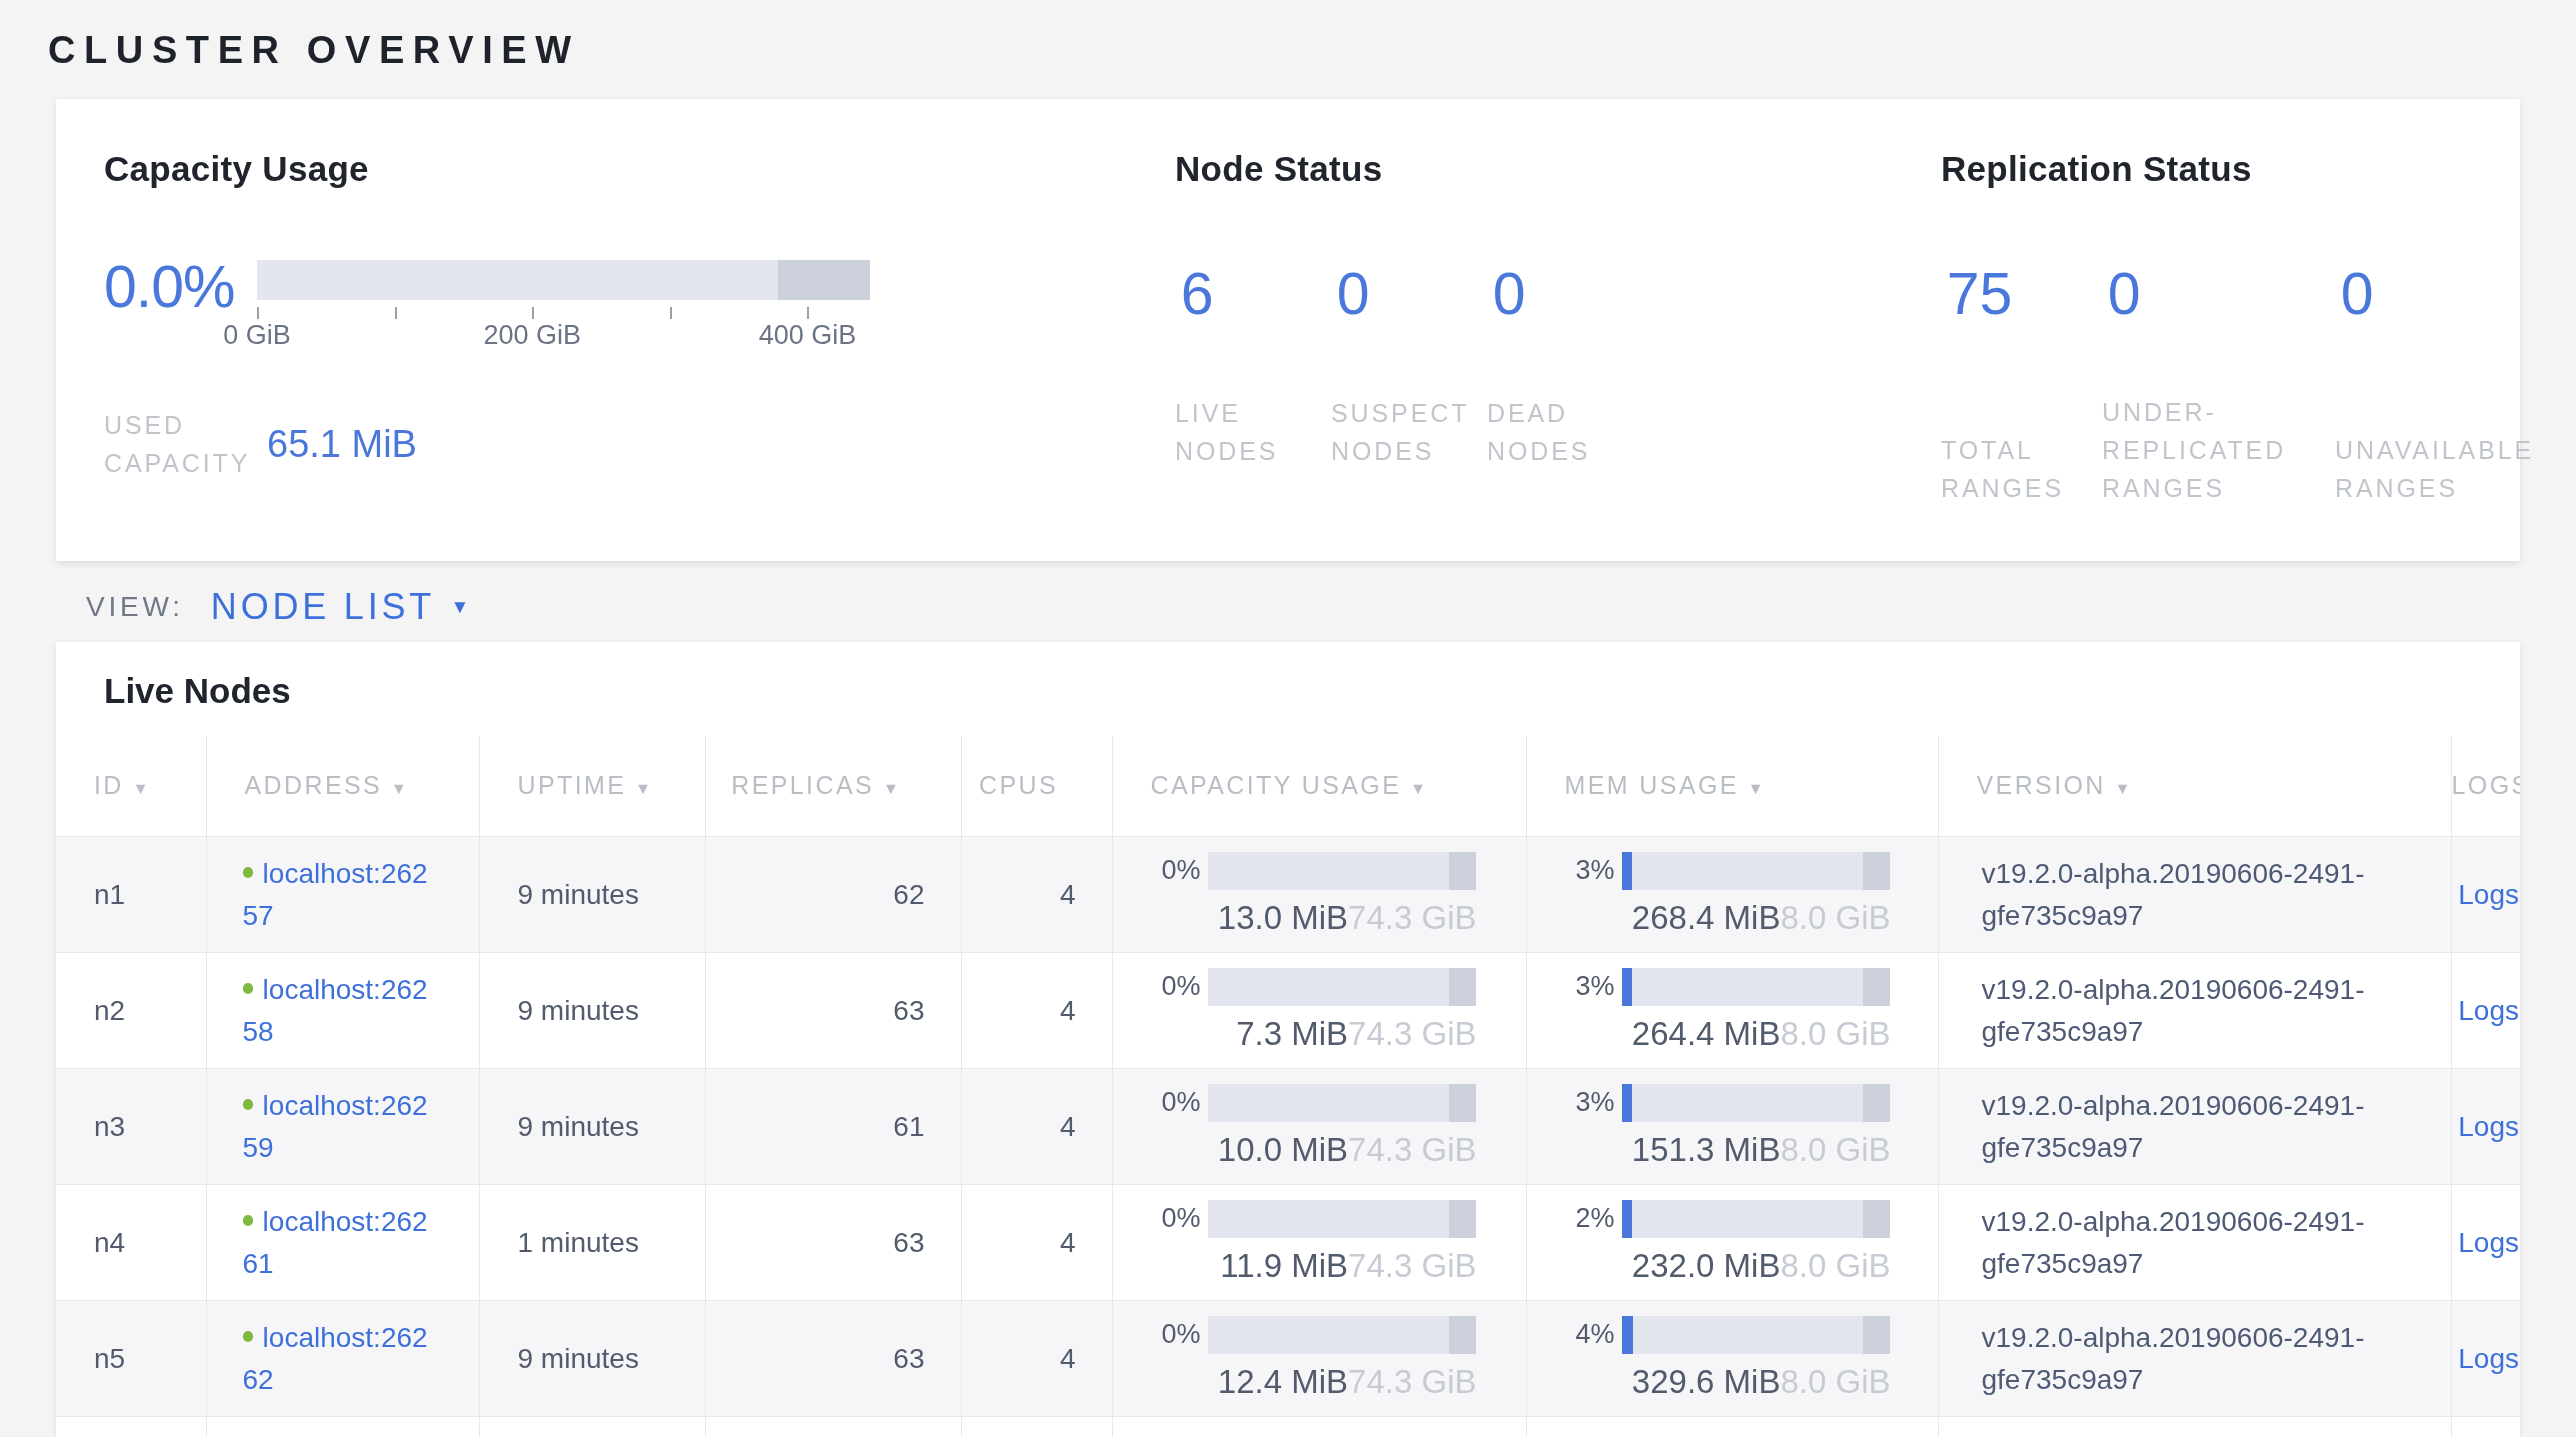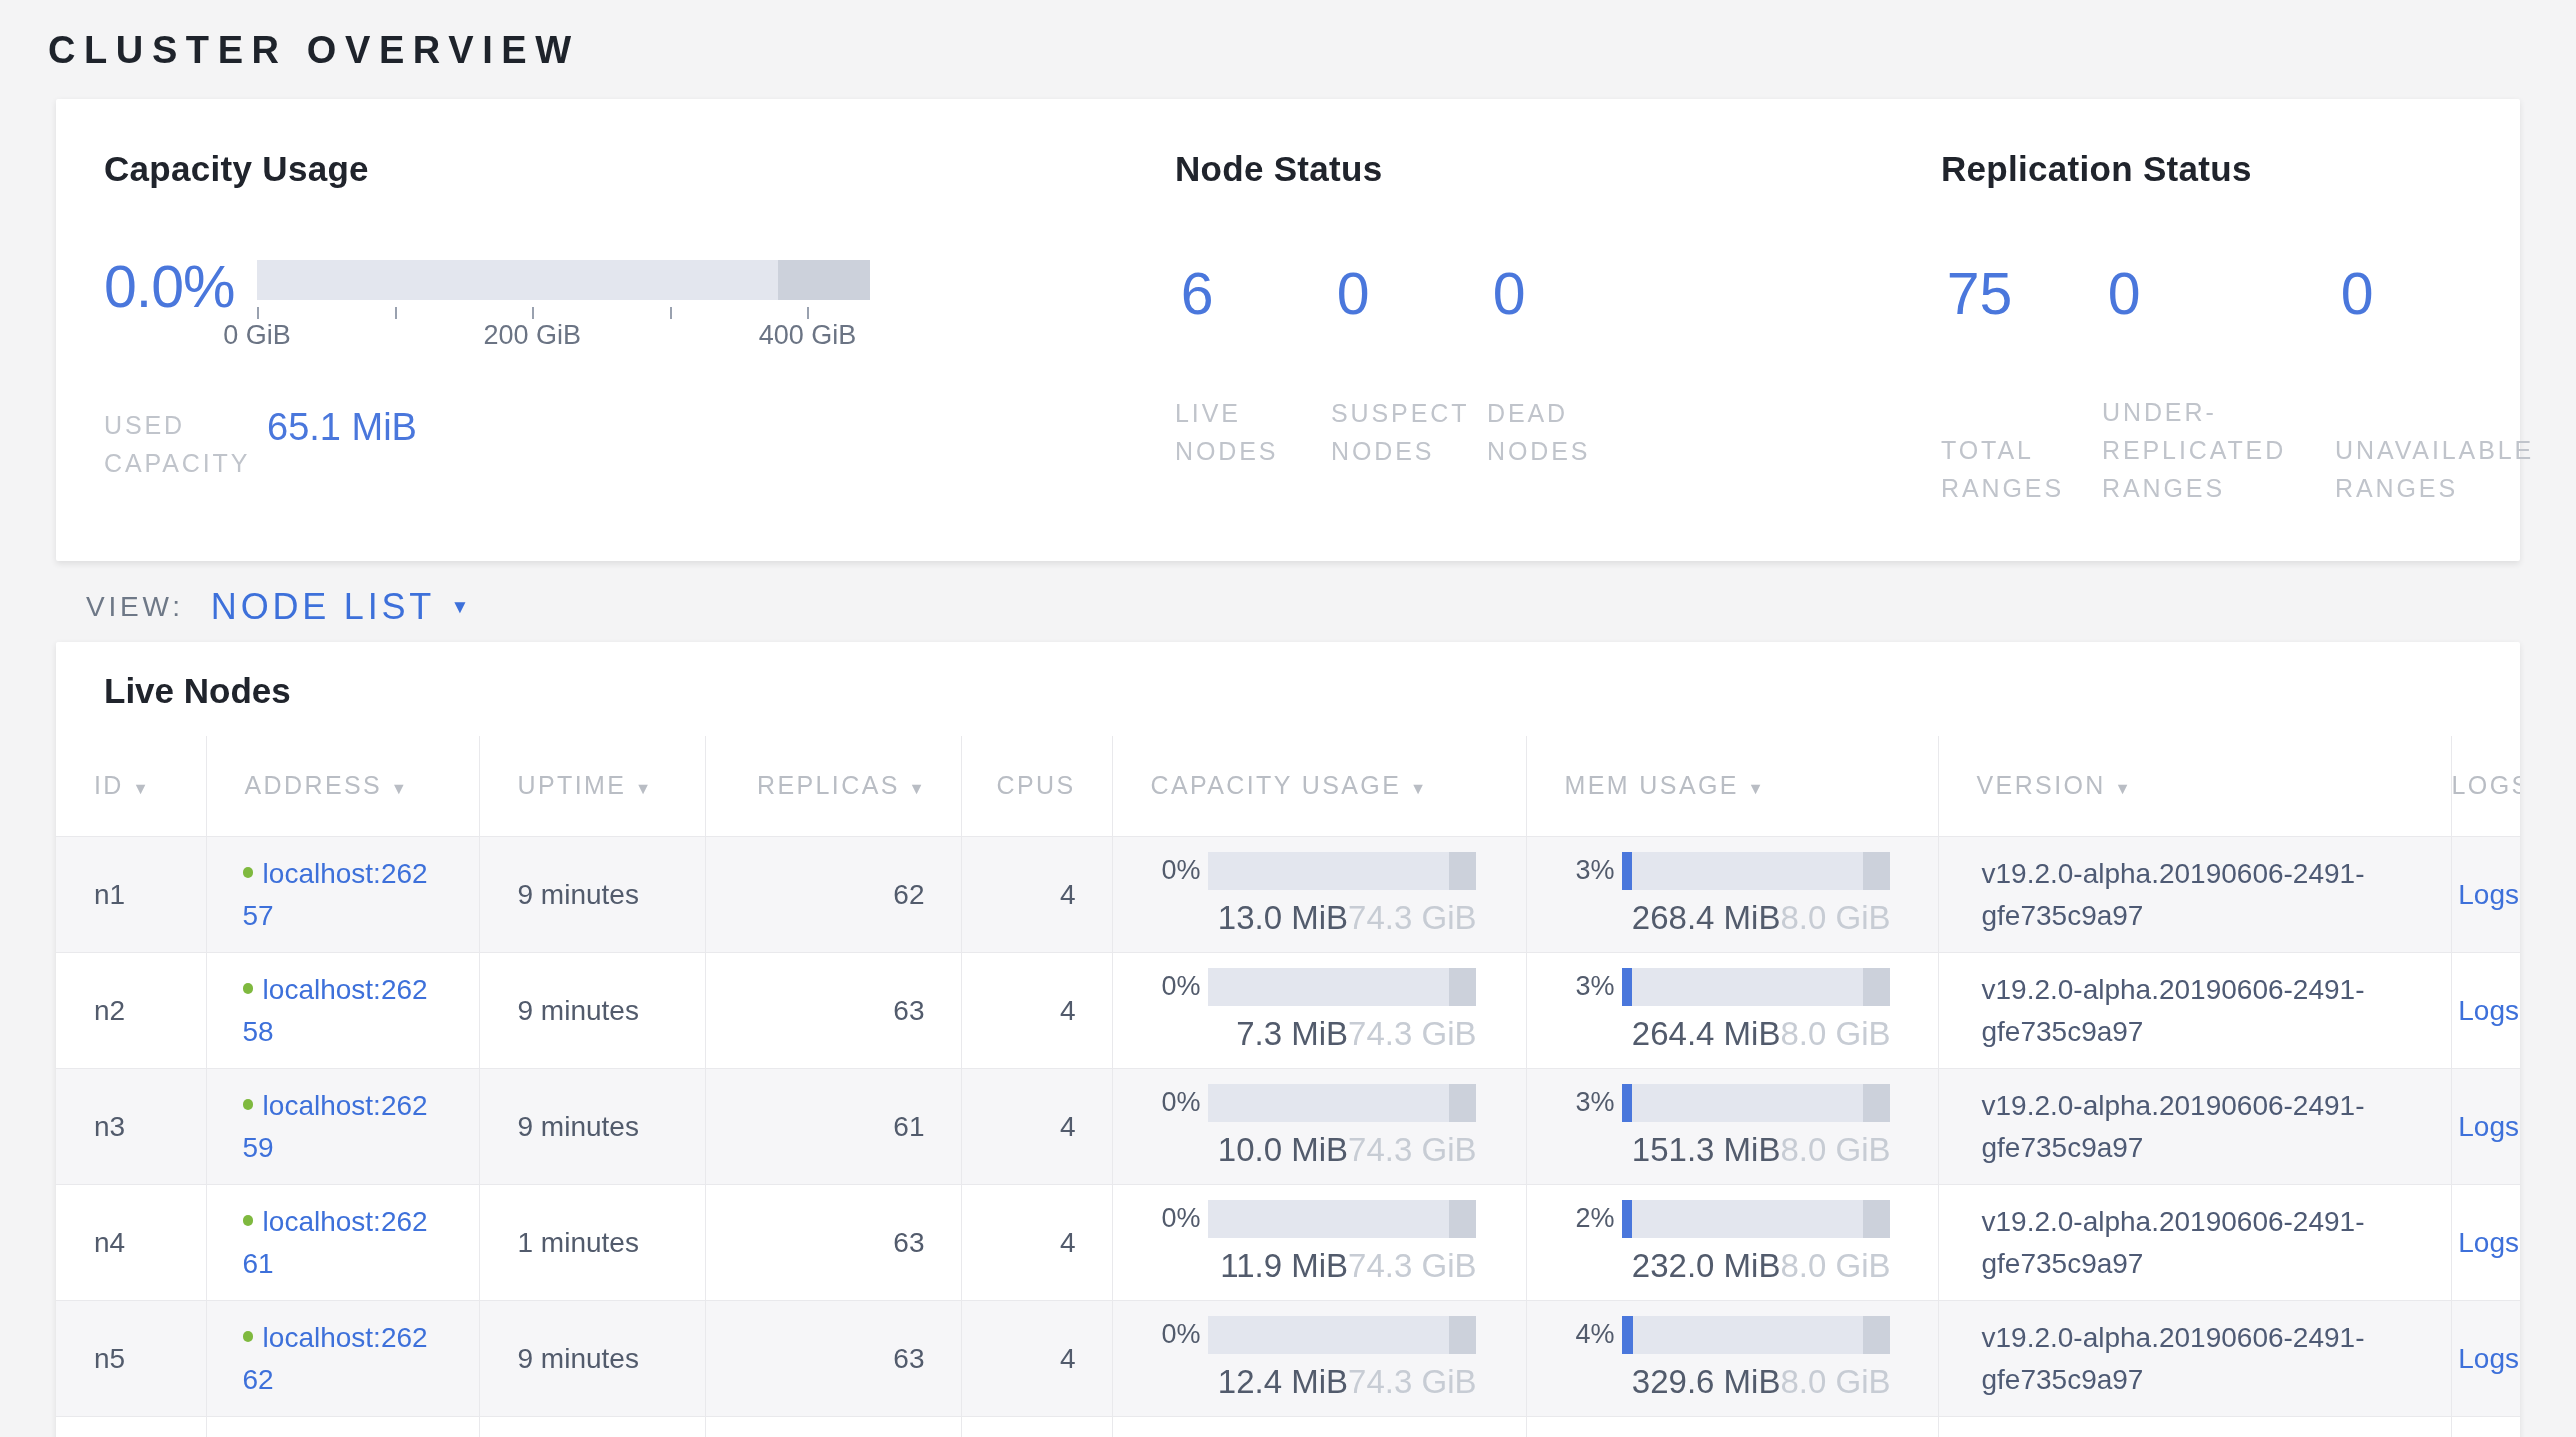--- a/index.html
+++ b/index.html
@@ -31,21 +31,21 @@
   .cap-mid{margin-top:71px;display:flex;height:100px}
   .big-pct{width:153px;flex:none;font-size:59px;line-height:54px;color:var(--accent);letter-spacing:-1px}
   .bar-area{width:613px;flex:none}
   .bar-track{position:relative;height:40px;background:var(--track)}
   .bar-tail{position:absolute;top:0;bottom:0;right:0;width:15%;background:var(--tail)}
   .bar-fill{position:absolute;top:0;bottom:0;left:0;width:0;background:var(--accent)}
   .axis{position:relative;height:44px;margin-top:6.7px}
   .tick{position:absolute;top:0;width:1.9px;height:12.5px;background:#99a1af}
   .tick-label{position:absolute;top:13px;font-size:27px;color:#6b7484;transform:translateX(-50%);white-space:nowrap}
   .cap-stats{margin-top:46px;display:flex}
-  .cap-stat{display:flex;align-items:flex-start;width:385px;flex:none}
+  .cap-stat{display:flex;align-items:center;width:385px;flex:none}
   .stat-label{font-size:25px;letter-spacing:2.9px;color:#c0c4cb;line-height:38px;font-weight:400}
   .cap-stat .stat-label{width:163px;flex:none}
   .cap-stat .stat-value{font-size:38px;line-height:42px;color:var(--accent)}
   .num-row{margin-top:71px;display:flex;height:100px}
   .num-col{font-size:59px;line-height:69px;color:var(--accent);padding-left:5.8px}
   .label-row{display:flex;align-items:flex-end;margin-top:33px;min-height:77px}
   .sec-nodes .num-col,.sec-nodes .label-col{width:156px;flex:none}
   .sec-repl .c1{width:161px;flex:none}
   .sec-repl .c2{width:233px;flex:none}
   .sec-repl .c3{width:225px;flex:none}
@@ -57,21 +57,21 @@
   .caret{margin-left:15.3px;font-size:19px;color:var(--link)}
   
   .live-card{padding-bottom:0;overflow:hidden}
   .live-card h2{margin:0;padding:29px 0 25px 48px;font-size:35px;font-weight:700;color:#20242c}
   table{width:100%;border-collapse:collapse;table-layout:fixed}
   th{
     height:101px;font-size:25px;letter-spacing:2.4px;color:#b9bdc4;font-weight:400;
     text-align:left;padding-left:38px;background:#fff;
     border-right:1px solid #e9e9ec;border-bottom:1px solid #e9e9ec;
   }
-  th.th-right{text-align:right;padding-right:36px;padding-left:0}
+  th.th-right{text-align:center;padding-right:36px;padding-left:0}
   th:last-child{border-right:none}
   .sort-arrow{font-size:16.3px;margin-left:8.6px;color:#b9bdc4;letter-spacing:0}
   td{
     height:116px;vertical-align:middle;font-size:28px;color:#525b6c;
     padding-left:38px;border-right:1px solid #e9e9ec;border-bottom:1px solid #e9e9ec;
     background:#fff;
   }
   td:last-child{border-right:none}
   tbody tr:nth-child(odd) td{background:#f6f6f8}
   td.num{text-align:right;padding-right:36px;padding-left:0}

